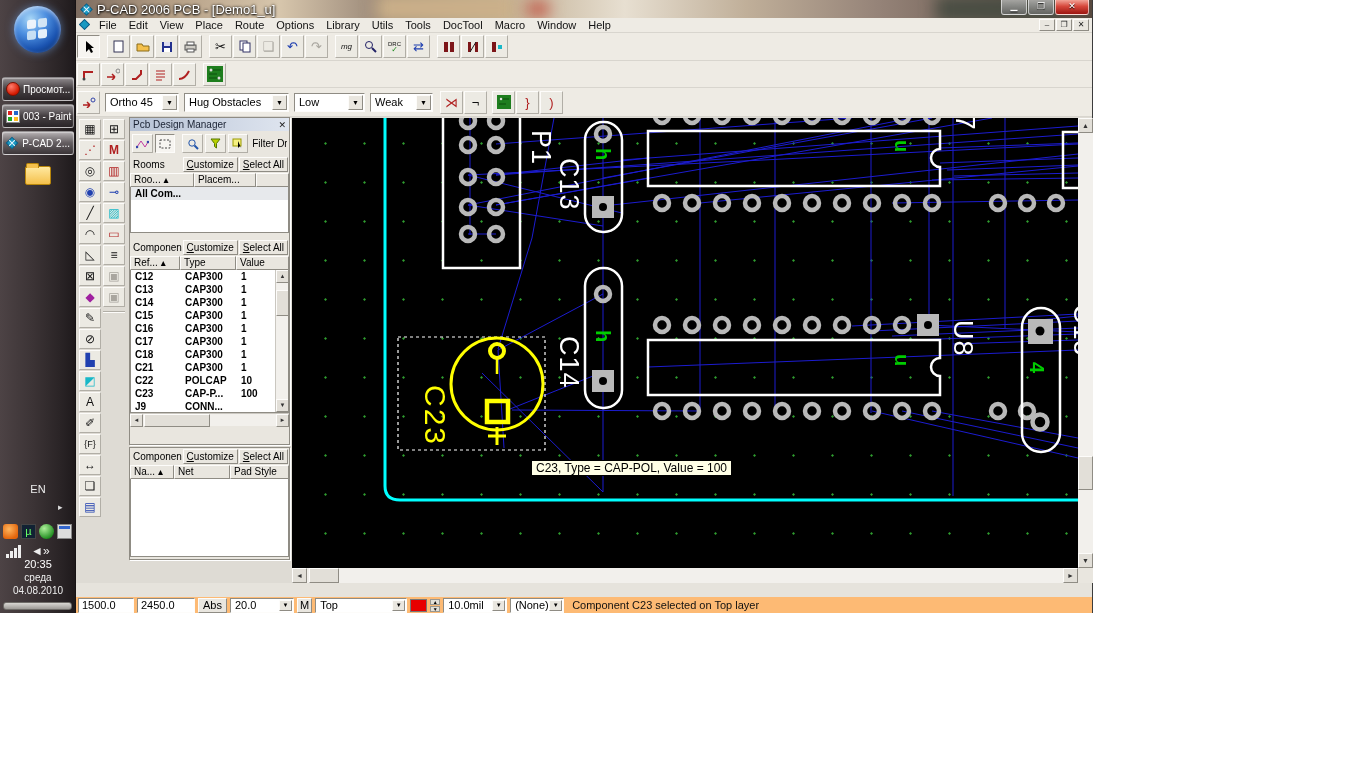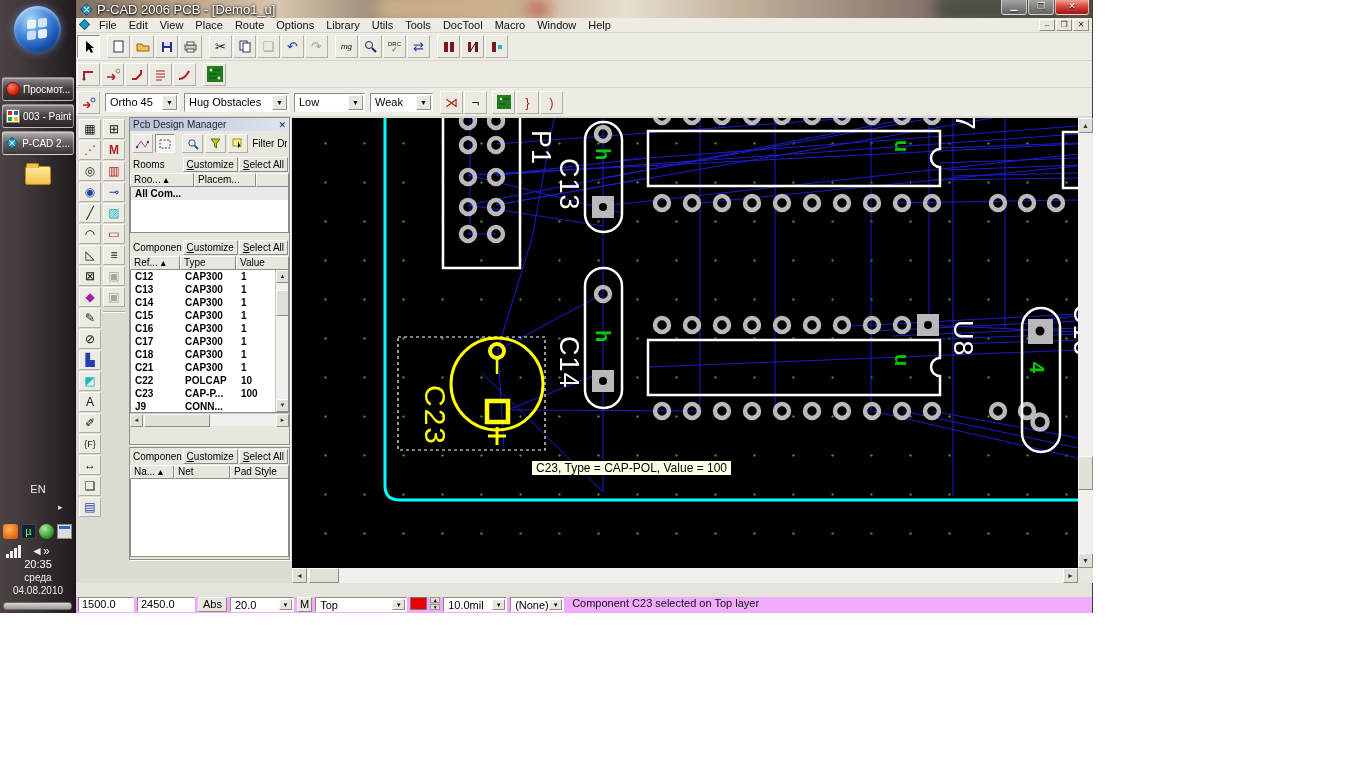--- a/index.html
+++ b/index.html
@@ -120,21 +120,21 @@
   .canvas svg { position:absolute; left:0; top:0; }
   .pcb-tooltip { position:absolute; left:239px; top:342px; height:16px; background:#ffffe6; border:1px solid #000;
     font-size:12px; line-height:14px; padding:0 4px; color:#000; white-space:nowrap; }
   .cv-vscroll { position:absolute; left:1002px; top:1px; width:15px; height:450px; background:#f2f0ec; }
   .cv-hscroll { position:absolute; left:216px; top:451px; width:786px; height:15px; background:#f2f0ec; }
   .corner { position:absolute; left:1002px; top:451px; width:15px; height:15px; background:#e9e6df; }
   .sbtn2 { position:absolute; width:15px; height:15px; background:#e2dfd8; border:1px solid; border-color:#fdfcfa #8f8c84 #8f8c84 #fdfcfa; font-size:7px; text-align:center; line-height:13px; color:#333; }
 
   
   .hintbar { position:absolute; left:0; right:0; top:583px; height:14px; background:#f1efea; border-top:1px solid #fff; font-size:10px; line-height:13px; padding-left:3px; color:#111; }
-  .statusbar { position:absolute; left:0; right:0; top:597px; height:16px; background:#f0abfc; display:flex; gap:3px; padding-left:2px; font-size:11px; }
+  .statusbar { position:absolute; left:0; right:0; top:597px; height:16px; background:#fdba74; display:flex; align-items:center; gap:3px; padding-left:2px; font-size:11px; }
   .sfield { height:15px; background:#fff; border:1px solid; border-color:#8f8c84 #fdfcfa #fdfcfa #8f8c84; padding:0 3px; line-height:13px; }
   .sbtnx { height:15px; background:#e9e6df; border:1px solid; border-color:#fdfcfa #8f8c84 #8f8c84 #fdfcfa; padding:0 4px; line-height:13px; }
   .scombo { height:15px; }
   .scombo .arr { width:13px; font-size:6px; }
   .swatch { width:17px; height:13px; background:#e80000; border:1px solid #777; }
   .spin { display:flex; flex-direction:column; gap:1px; }
   .spin i { width:10px; height:6px; background:#e2dfd8; border:1px solid #9a978f; font-size:5px; line-height:4px; text-align:center; font-style:normal; }
   .smsg { padding-left:5px; color:#111; }
 </style>
 </head>

